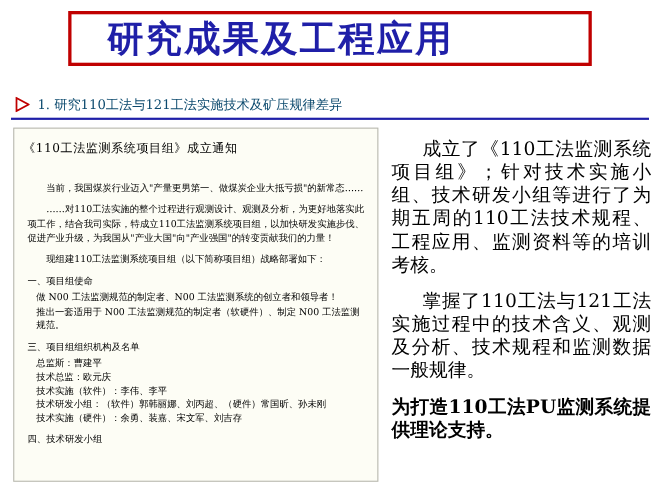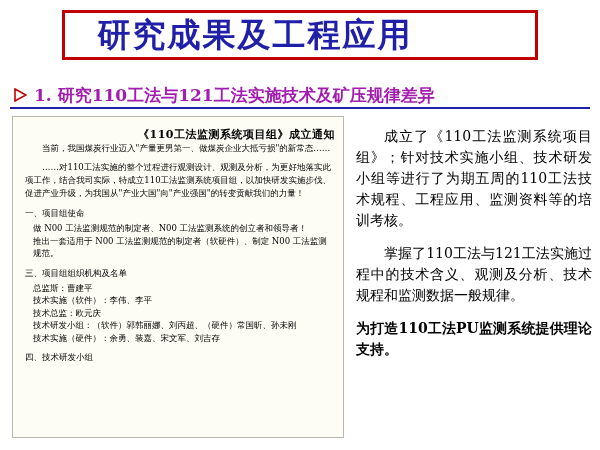--- a/index.html
+++ b/index.html
@@ -61,23 +61,23 @@
     width: 20px;
     height: 20px;
     margin-right: 4px;
     flex: 0 0 auto;
     display: flex;
     align-items: center;
     justify-content: center;
   }
   .subtitle-text {
     font-family: "DejaVu Serif", "Liberation Serif", serif;
-    font-weight: bold;
-    font-size: 17px;
-    color: #a21caf;
+    font-weight: normal;
+    font-size: 12px;
+    color: #0c4a6e;
     white-space: nowrap;
   }
   .subtitle-underline {
     position: absolute;
     left: 10px;
     top: 107px;
     width: 580px;
     height: 2px;
     background: #1f1fa8;
   }
@@ -90,24 +90,24 @@
     width: 332px;
     height: 322px;
     background: #fdfdf5;
     border: 1px solid #b8b8b0;
     box-sizing: border-box;
     overflow: hidden;
     font-family: "DejaVu Serif", "Liberation Serif", serif;
     color: #000000;
   }
   .doc-title {
-    text-align: right;
+    text-align: left;
     font-size: 11px;
-    font-weight: bold;
-    margin: 10px 8px 0 8px;
+    font-weight: normal;
+    margin: 10px 8px 24px 8px;
     letter-spacing: 0.5px;
   }
   .doc-p {
     font-size: 8.5px;
     line-height: 13px;
     margin: 0 12px 6px 12px;
     text-align: justify;
     text-indent: 17px;
   }
   .doc-h {
@@ -125,21 +125,21 @@
   
   .right-col {
     position: absolute;
     left: 356px;
     top: 126px;
     width: 236px;
     font-family: "DejaVu Serif", "Liberation Serif", serif;
     color: #000000;
   }
   .right-p {
-    font-size: 14px;
+    font-size: 17px;
     line-height: 21px;
     text-indent: 28px;
     margin: 0 0 12px 0;
     text-align: justify;
   }
   .right-p.bold {
     font-weight: bold;
     text-indent: 0;
   }
 </style>
@@ -159,30 +159,31 @@
     </span>
     <span class="subtitle-text">1. 研究110工法与121工法实施技术及矿压规律差异</span>
   </div>
   <div class="subtitle-underline"></div>
 
   <div class="doc-panel">
     <div class="doc-title">《110工法监测系统项目组》成立通知</div>
 
     <div class="doc-p">当前，我国煤炭行业迈入"产量更男第一、做煤炭企业大抵亏损"的新常态……</div>
     <div class="doc-p">……对110工法实施的整个过程进行观测设计、观测及分析，为更好地落实此项工作，结合我司实际，特成立110工法监测系统项目组，以加快研发实施步伐、促进产业升级，为我国从"产业大国"向"产业强国"的转变贡献我们的力量！</div>
+    <div class="doc-p">现组建110工法监测系统项目组（以下简称项目组）战略部署如下：</div>
 
     <div class="doc-h">一、项目组使命</div>
     <div class="doc-sub">做 N00 工法监测规范的制定者、N00 工法监测系统的创立者和领导者！</div>
 
     <div class="doc-sub">推出一套适用于 N00 工法监测规范的制定者（软硬件）、制定 N00 工法监测规范。</div>
 
     <div class="doc-h">三、项目组组织机构及名单</div>
     <div class="doc-sub">总监斯：曹建平</div>
+    <div class="doc-sub">技术总监：欧元庆</div>
     <div class="doc-sub">技术实施（软件）：李伟、李平</div>
-    <div class="doc-sub">技术总监：欧元庆</div>
     <div class="doc-sub">技术研发小组：（软件）郭韩丽娜、刘丙超、（硬件）常国昕、孙未刚</div>
     <div class="doc-sub">技术实施（硬件）：余勇、装嘉、宋文军、刘吉存</div>
 
     <div class="doc-h">四、技术研发小组</div>
   </div>
 
   <div class="right-col">
     <p class="right-p">成立了《110工法监测系统项目组》；针对技术实施小组、技术研发小组等进行了为期五周的110工法技术规程、工程应用、监测资料等的培训考核。</p>
     <p class="right-p">掌握了110工法与121工法实施过程中的技术含义、观测及分析、技术规程和监测数据一般规律。</p>
     <p class="right-p bold">为打造110工法PU监测系统提供理论支持。</p>

